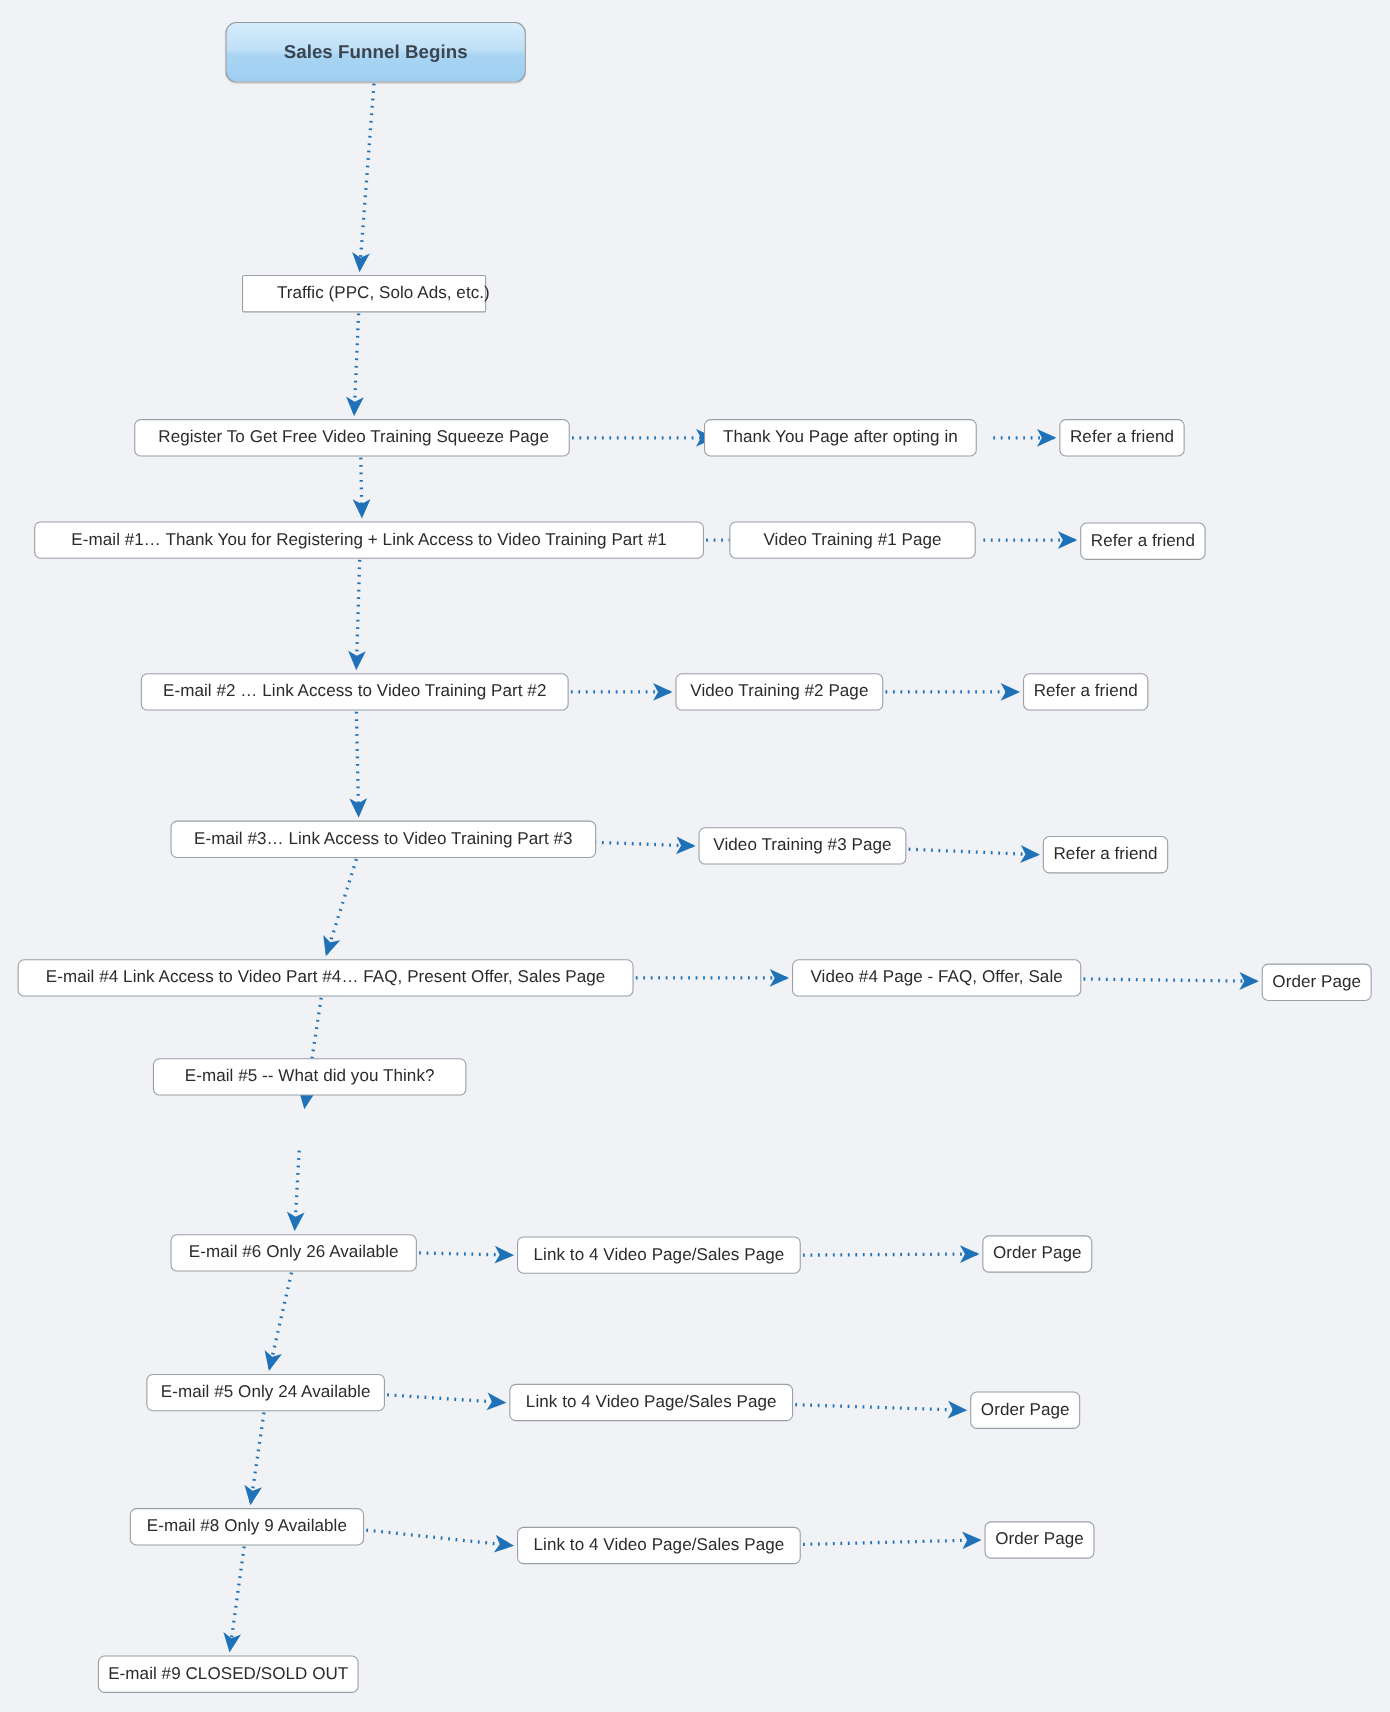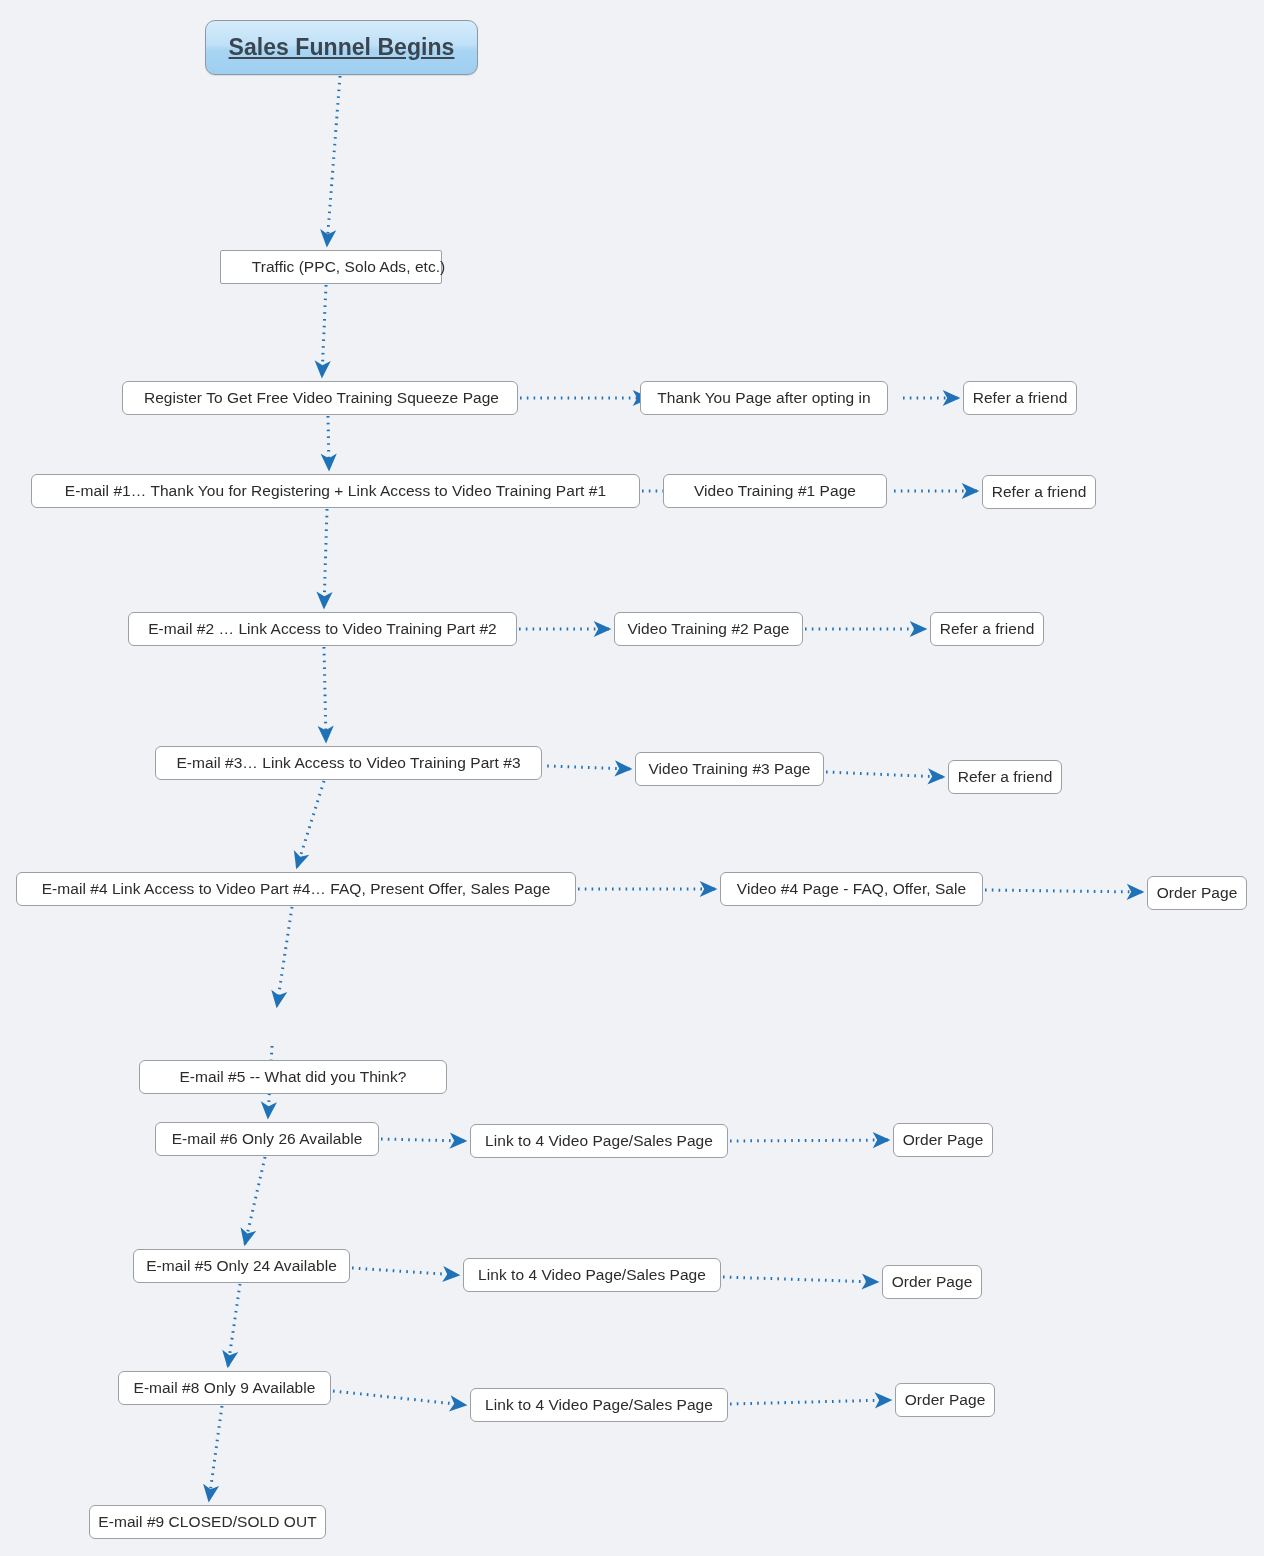--- a/index.html
+++ b/index.html
@@ -40,27 +40,26 @@
     height: 34px;
     letter-spacing: 0.05px;
   }
   .node.square {
     border-radius: 2px;
   }
   .node.start {
     background: linear-gradient(to bottom, #d6ecfb 0%, #bfe0f7 45%, #a9d5f3 55%, #9ecef0 100%);
     border: 1px solid #8f98a0;
     border-radius: 10px;
-    font-size: 23px;
+    font-size: 17px;
     font-weight: bold;
     color: #3a4550;
     height: 55px;
     padding: 0 22px;
     box-shadow: 0 1px 1px rgba(0,0,0,0.10);
-    text-decoration: underline;
   }
 </style>
 </head>
 <body>
 
 <div id="canvas">
   <svg id="edges" viewBox="0 0 1264 1556">
     <defs>
       <marker id="arrowhead" markerWidth="7" markerHeight="7" refX="5.4" refY="3.1" orient="auto" markerUnits="strokeWidth">
         <path d="M 0.3,0.4 L 6.2,3.1 L 0.3,5.8 L 1.8,3.1 Z" fill="#1f72b8"></path>
@@ -107,21 +106,21 @@
       <div class="node" style="left: 982px; top: 475px; width: 114px; height: 34px;">Refer a friend</div>
       <div class="node" style="left: 128px; top: 612px; width: 389px; height: 34px;">E-mail #2 … Link Access to Video Training Part #2</div>
       <div class="node" style="left: 614px; top: 612px; width: 189px; height: 34px;">Video Training #2 Page</div>
       <div class="node" style="left: 930px; top: 612px; width: 114px; height: 34px;">Refer a friend</div>
       <div class="node" style="left: 131px; top: 746px; width: 387px; height: 34px; margin-left: 24px;">E-mail #3… Link Access to Video Training Part #3</div>
       <div class="node" style="left: 635px; top: 752px; width: 189px; height: 34px;">Video Training #3 Page</div>
       <div class="node" style="left: 948px; top: 760px; width: 114px; height: 34px;">Refer a friend</div>
       <div class="node" style="left: 16px; top: 872px; width: 560px; height: 34px;">E-mail #4 Link Access to Video Part #4… FAQ, Present Offer, Sales Page</div>
       <div class="node" style="left: 720px; top: 872px; width: 263px; height: 34px;">Video #4 Page - FAQ, Offer, Sale</div>
       <div class="node" style="left: 1147px; top: 876px; width: 100px; height: 34px;">Order Page</div>
-      <div class="node" style="left: 139px; top: 1060px; width: 308px; height: 34px;">E-mail #5 -- What did you Think?</div>
+      <div class="node" style="left: 139px; top: 962px; width: 285px; height: 34px;">E-mail #5 -- What did you Think?</div>
       <div class="node" style="left: 155px; top: 1122px; width: 224px; height: 34px;">E-mail #6 Only 26 Available</div>
       <div class="node" style="left: 470px; top: 1124px; width: 258px; height: 34px;">Link to 4 Video Page/Sales Page</div>
       <div class="node" style="left: 893px; top: 1123px; width: 100px; height: 34px;">Order Page</div>
       <div class="node" style="left: 133px; top: 1249px; width: 217px; height: 34px;">E-mail #5 Only 24 Available</div>
       <div class="node" style="left: 463px; top: 1258px; width: 258px; height: 34px;">Link to 4 Video Page/Sales Page</div>
       <div class="node" style="left: 882px; top: 1265px; width: 100px; height: 34px;">Order Page</div>
       <div class="node" style="left: 118px; top: 1371px; width: 213px; height: 34px;">E-mail #8 Only 9 Available</div>
       <div class="node" style="left: 470px; top: 1388px; width: 258px; height: 34px;">Link to 4 Video Page/Sales Page</div>
       <div class="node" style="left: 895px; top: 1383px; width: 100px; height: 34px;">Order Page</div>
       <div class="node" style="left: 89px; top: 1505px; width: 237px; height: 34px;">E-mail #9 CLOSED/SOLD OUT</div>

